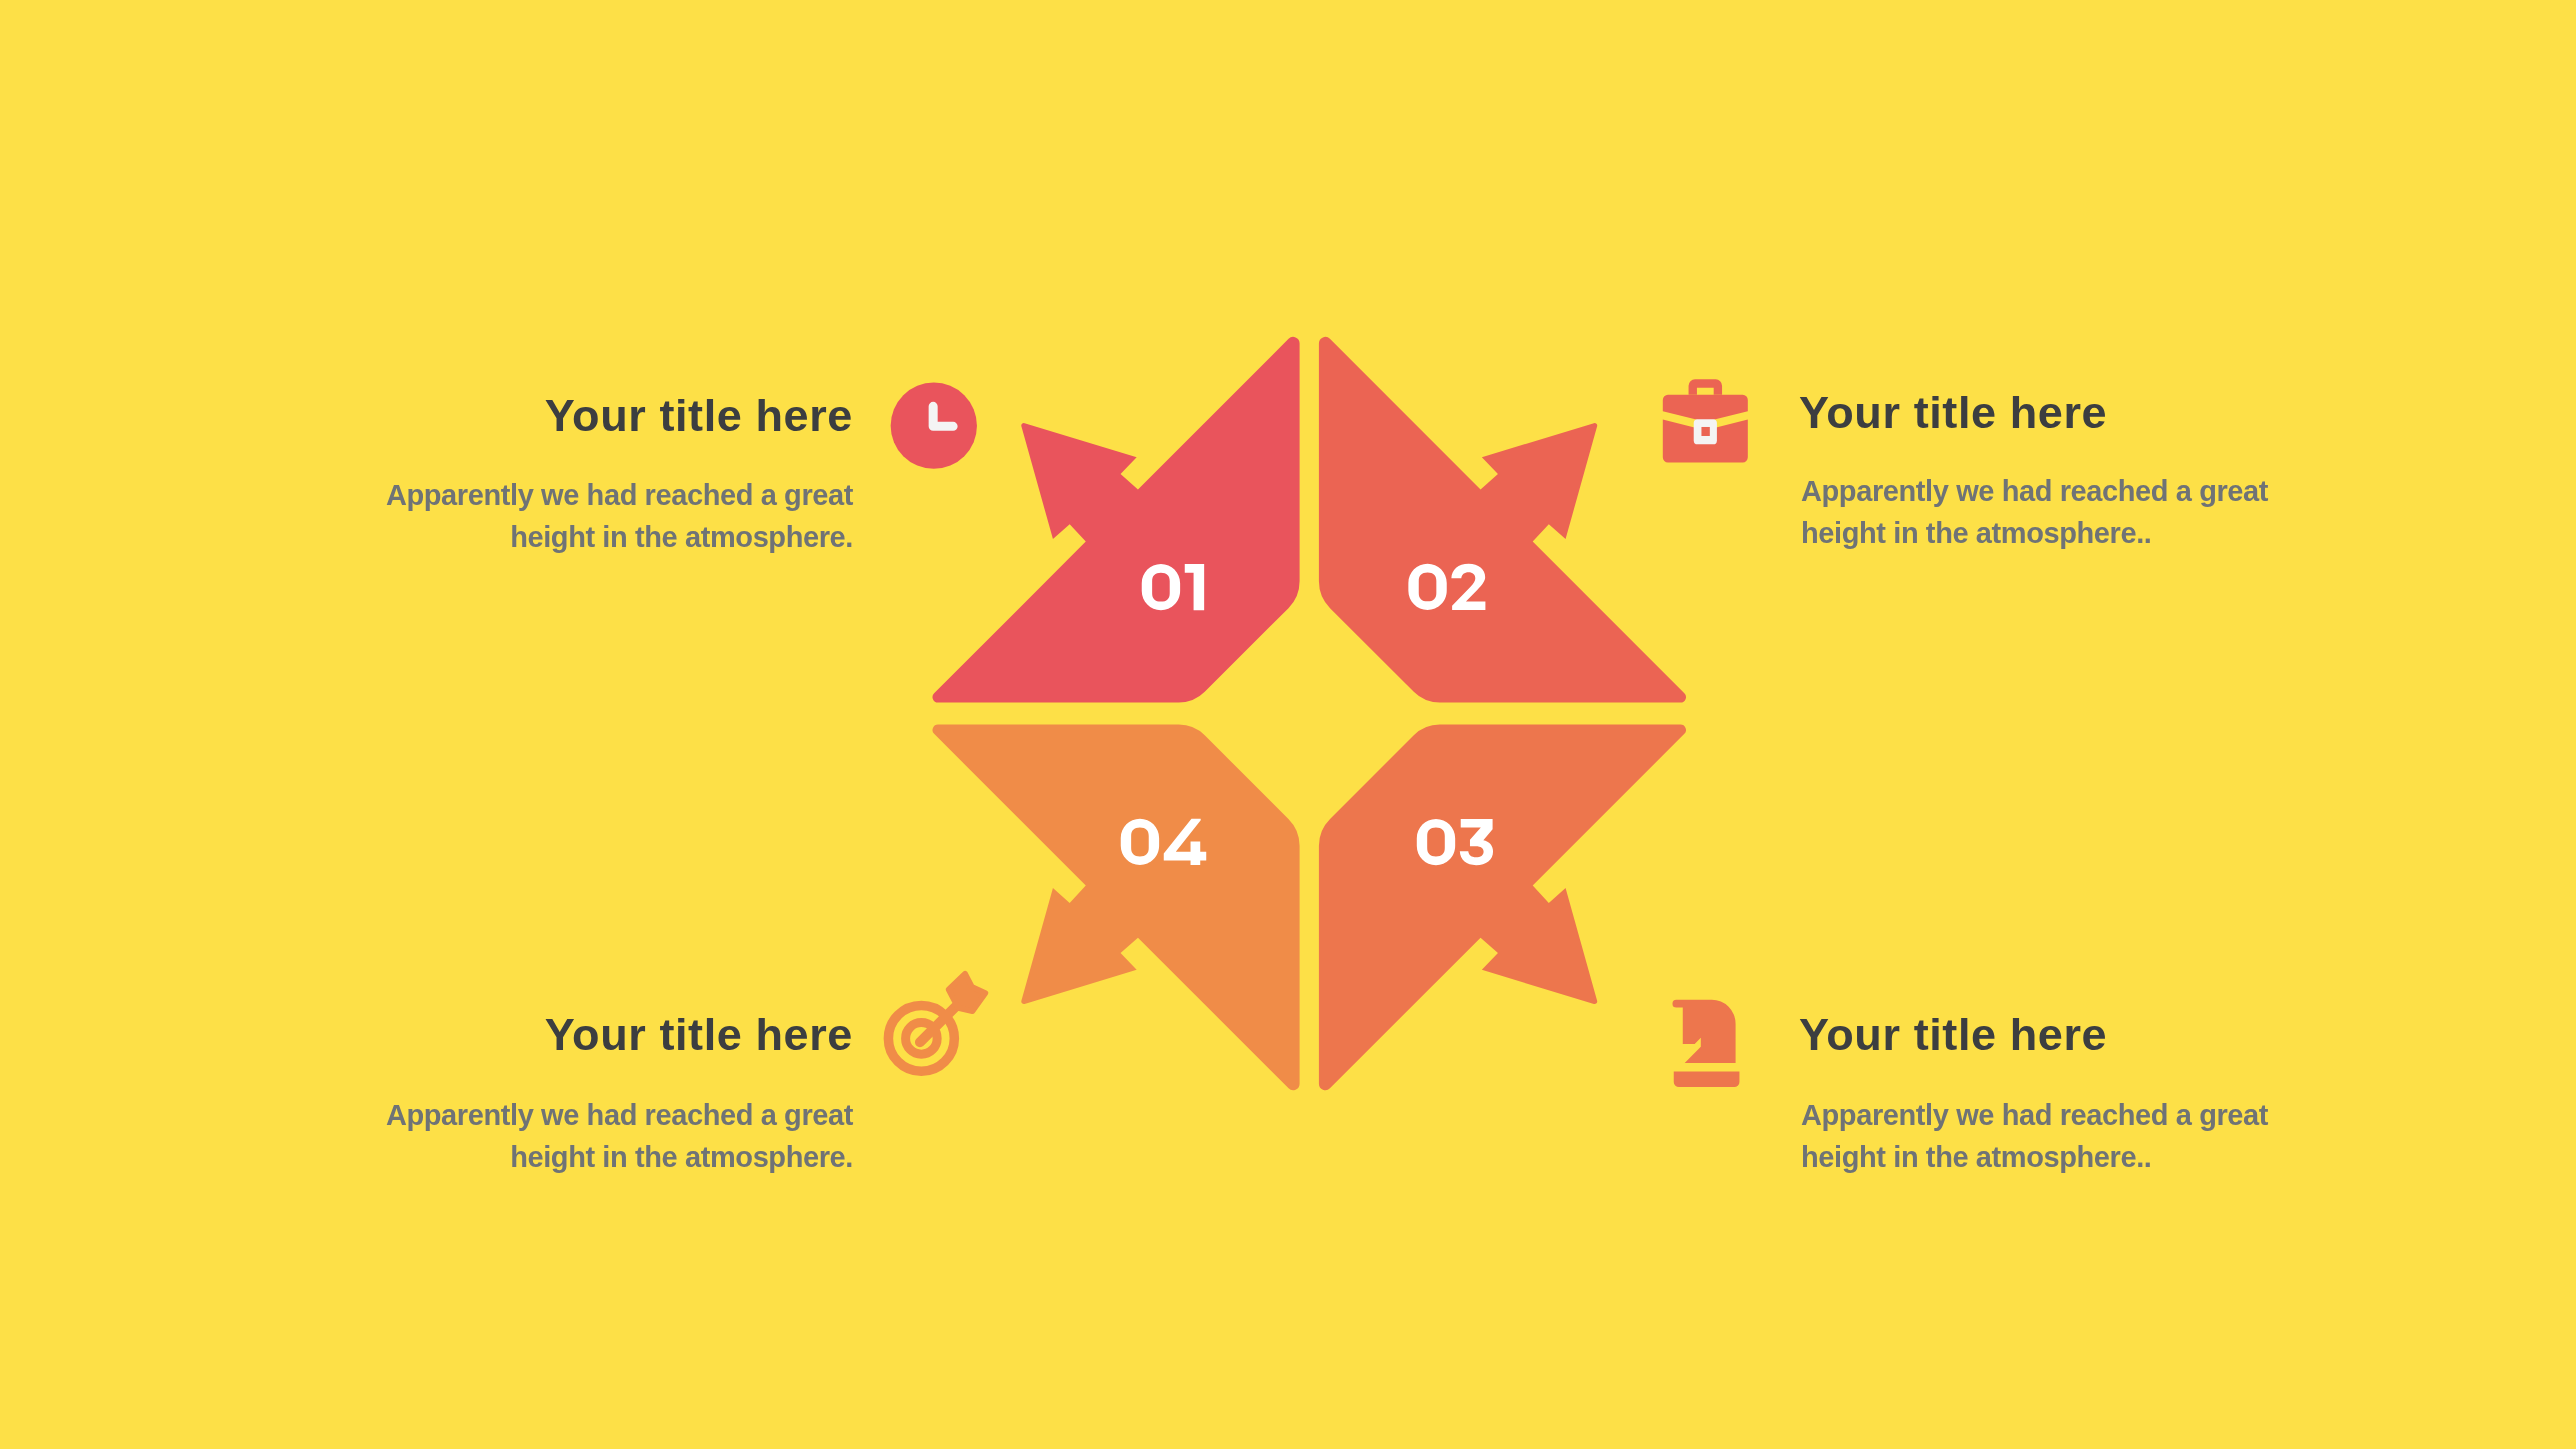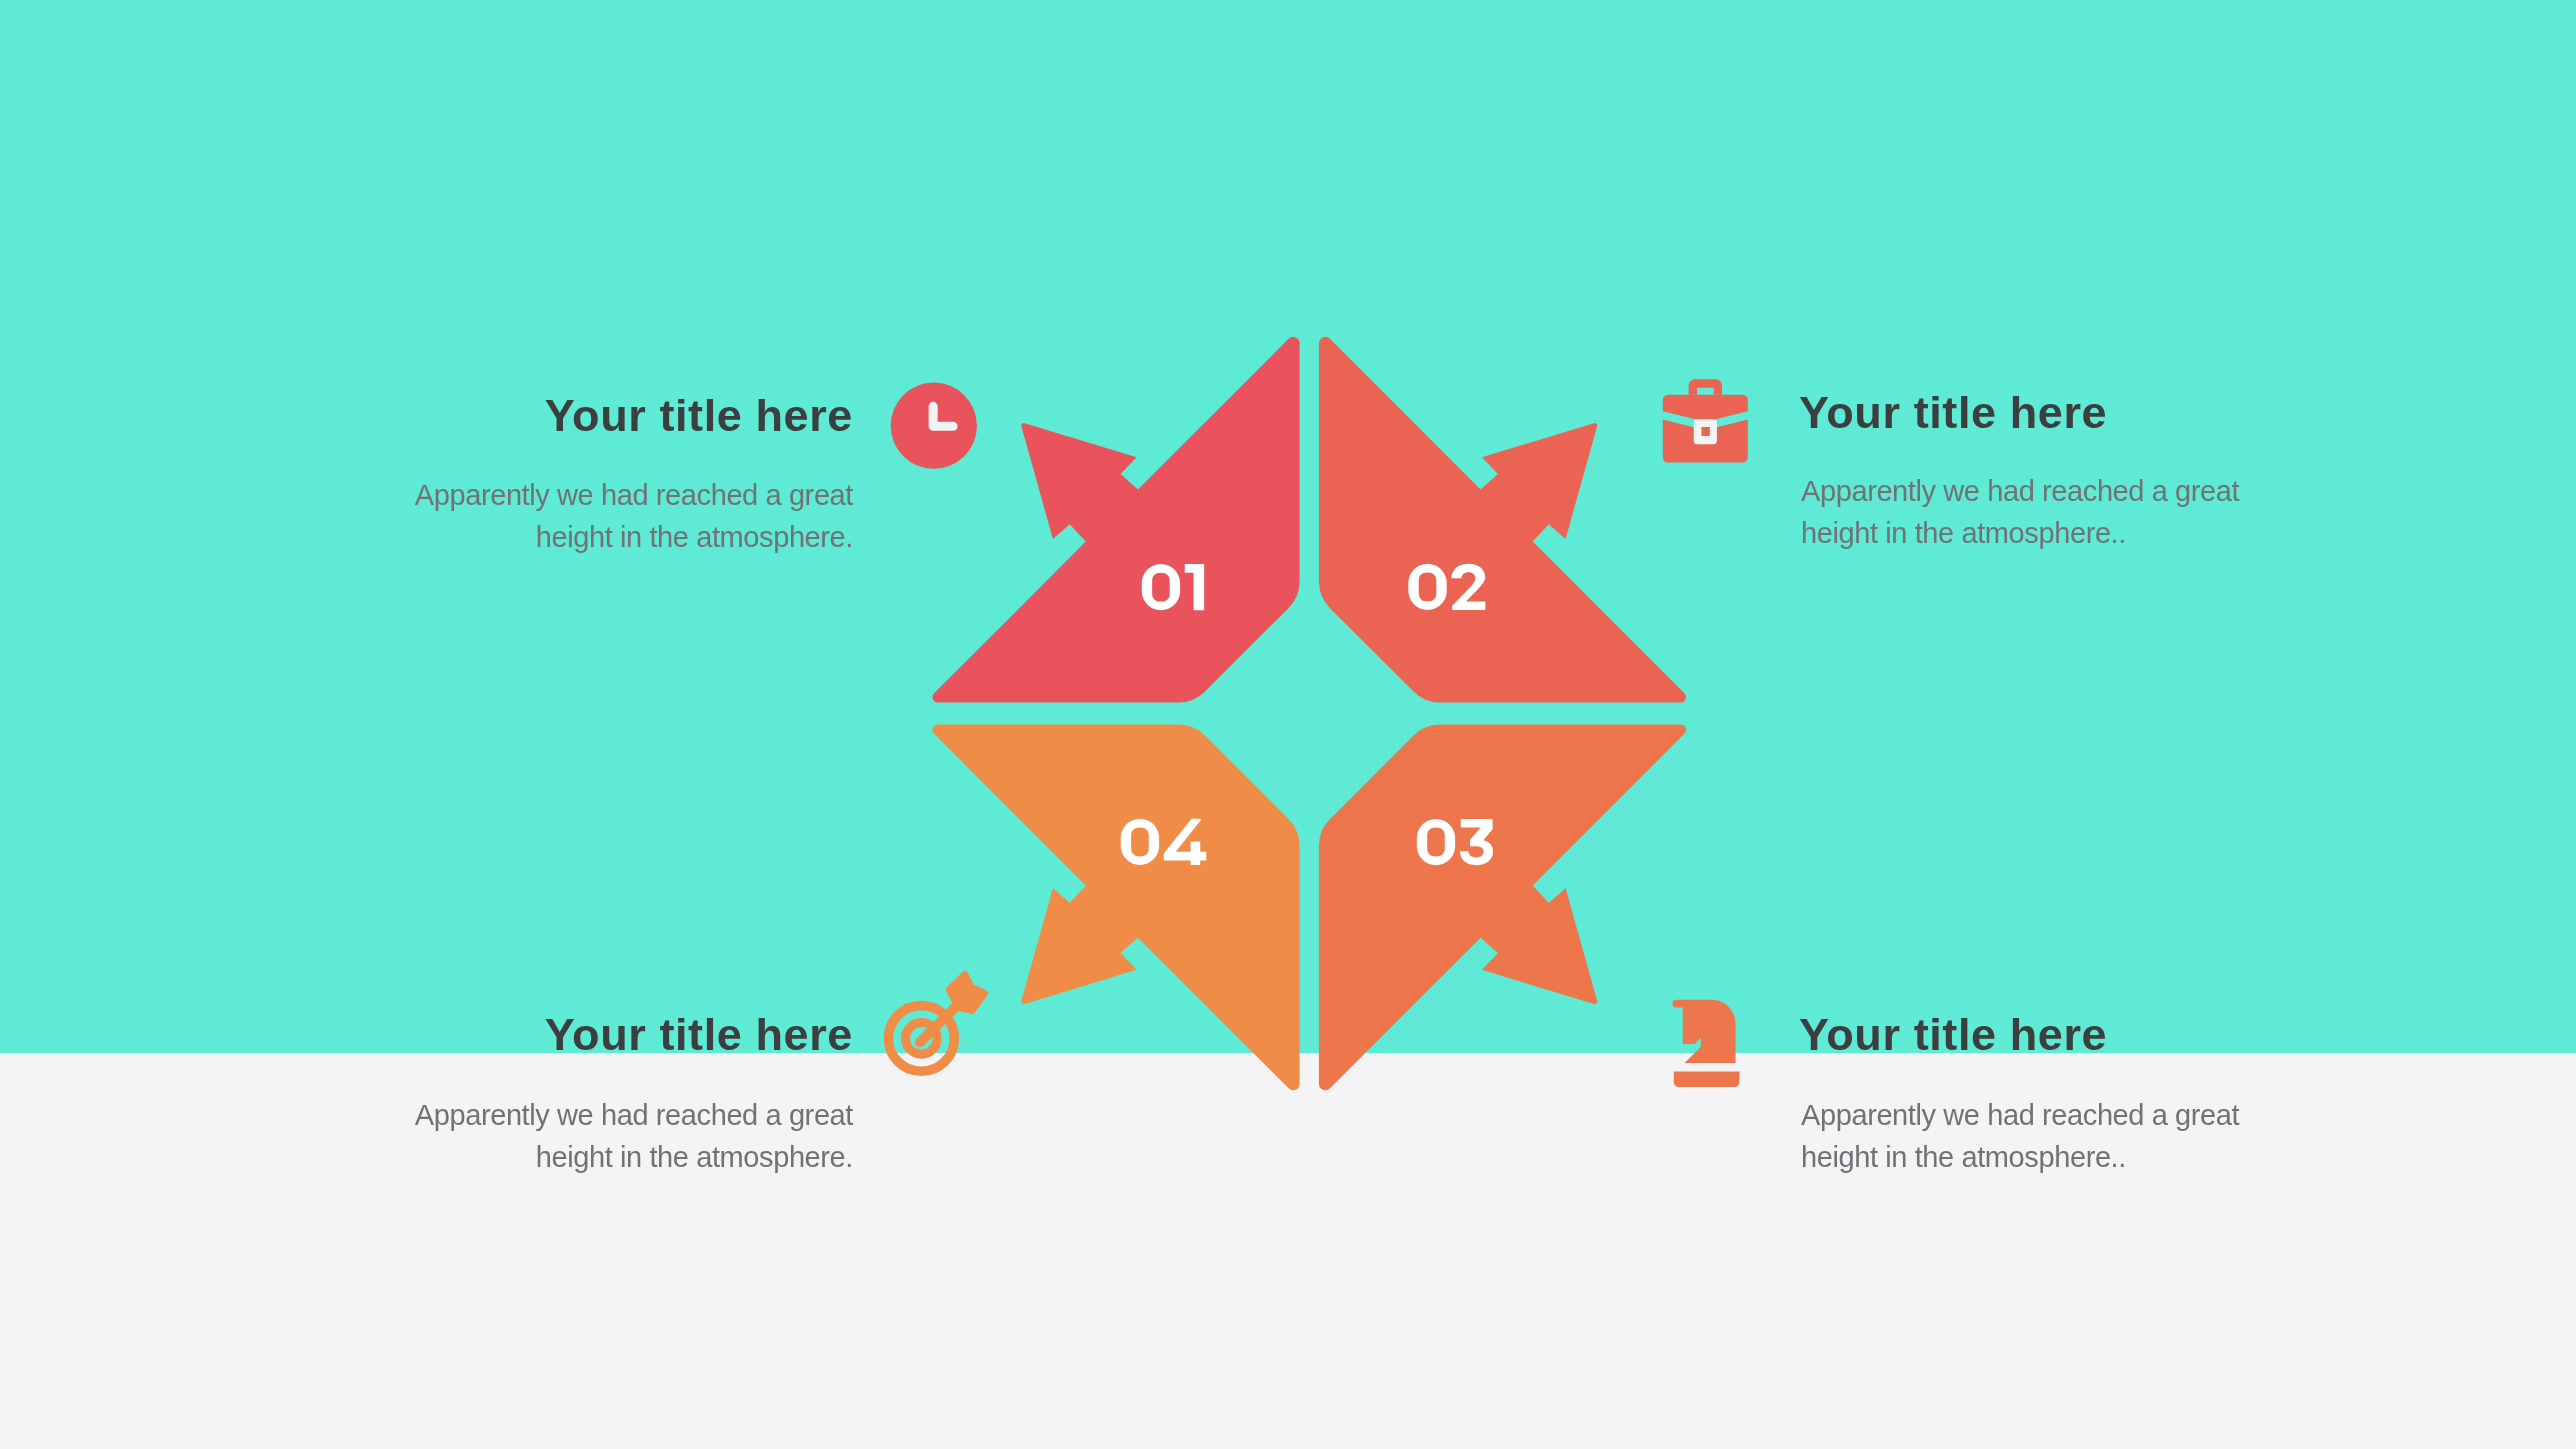--- a/index.html
+++ b/index.html
@@ -1,24 +1,24 @@
 <!DOCTYPE html>
 <html style="font-size:10.3px"><head>
 <meta charset="utf-8">
 <style>
   html,body{margin:0;padding:0;}
   body{width:2576px;height:1449px;overflow:hidden;background:#f4f4f4;
        font-family:"Liberation Sans",sans-serif;}
-  .stage{position:relative;width:2576px;height:1053px;background:#5eead4;}
+  .stage{position:relative;width:2576px;height:1449px;background:#fde047;}
   svg.diagram{position:absolute;left:0;top:0;width:2576px;height:1449px;display:block;}
 
   .title{position:absolute;font-weight:bold;color:#3c3e40;font-size:45px;
          line-height:45px;white-space:nowrap;letter-spacing:0.6px;}
   .body{position:absolute;color:#6f7376;font-size:29px;line-height:42px;
-        font-weight:400;white-space:nowrap;letter-spacing:-0.4px;}
+        font-weight:700;white-space:nowrap;letter-spacing:-0.4px;}
   .ar{text-align:right;}
   .al{text-align:left;}
 </style>
 </head>
 <body>
 
 <div class="stage">
 
   <svg class="diagram" viewBox="0 0 4000 2250">
     <defs>

